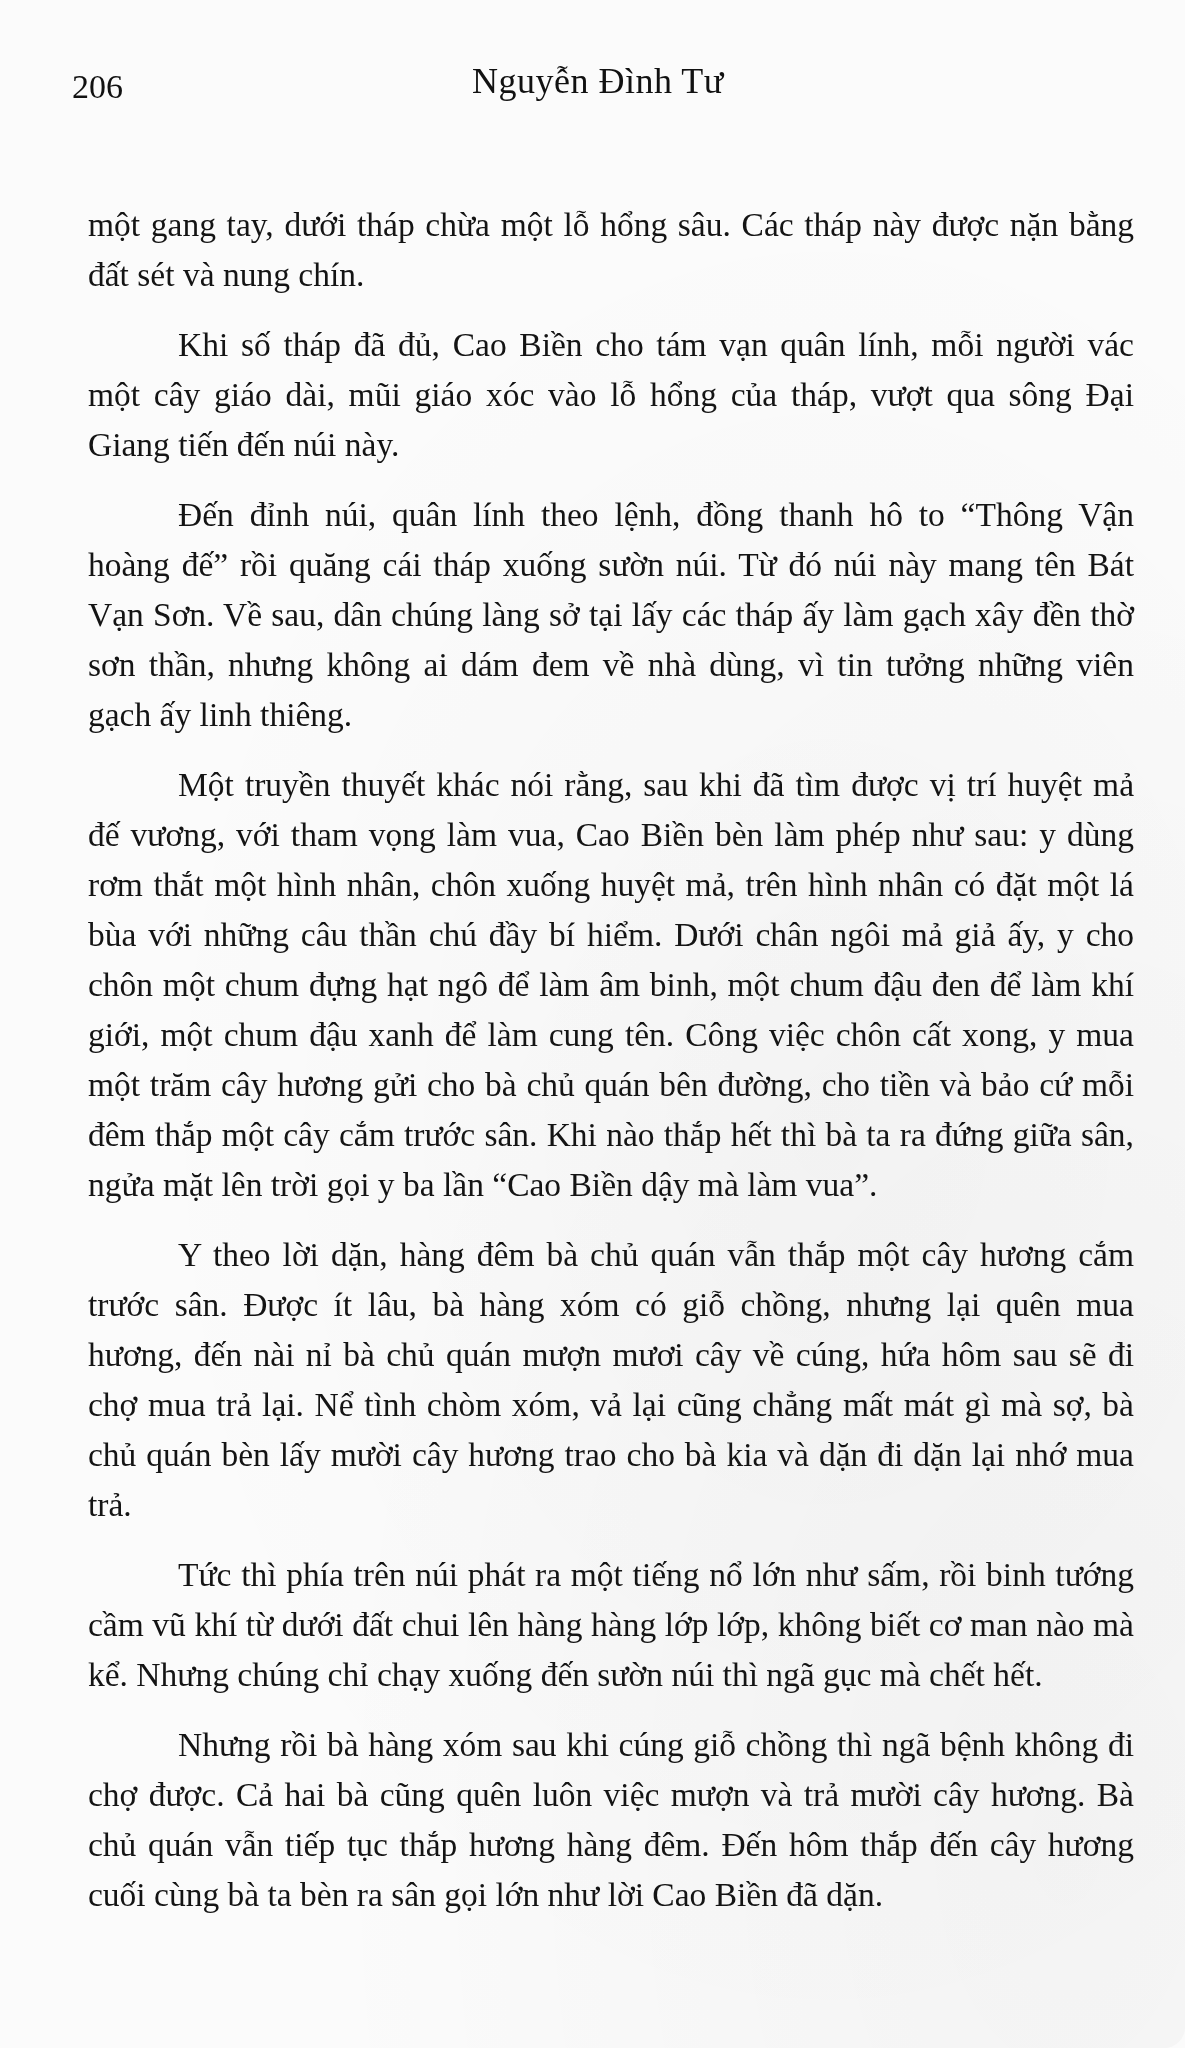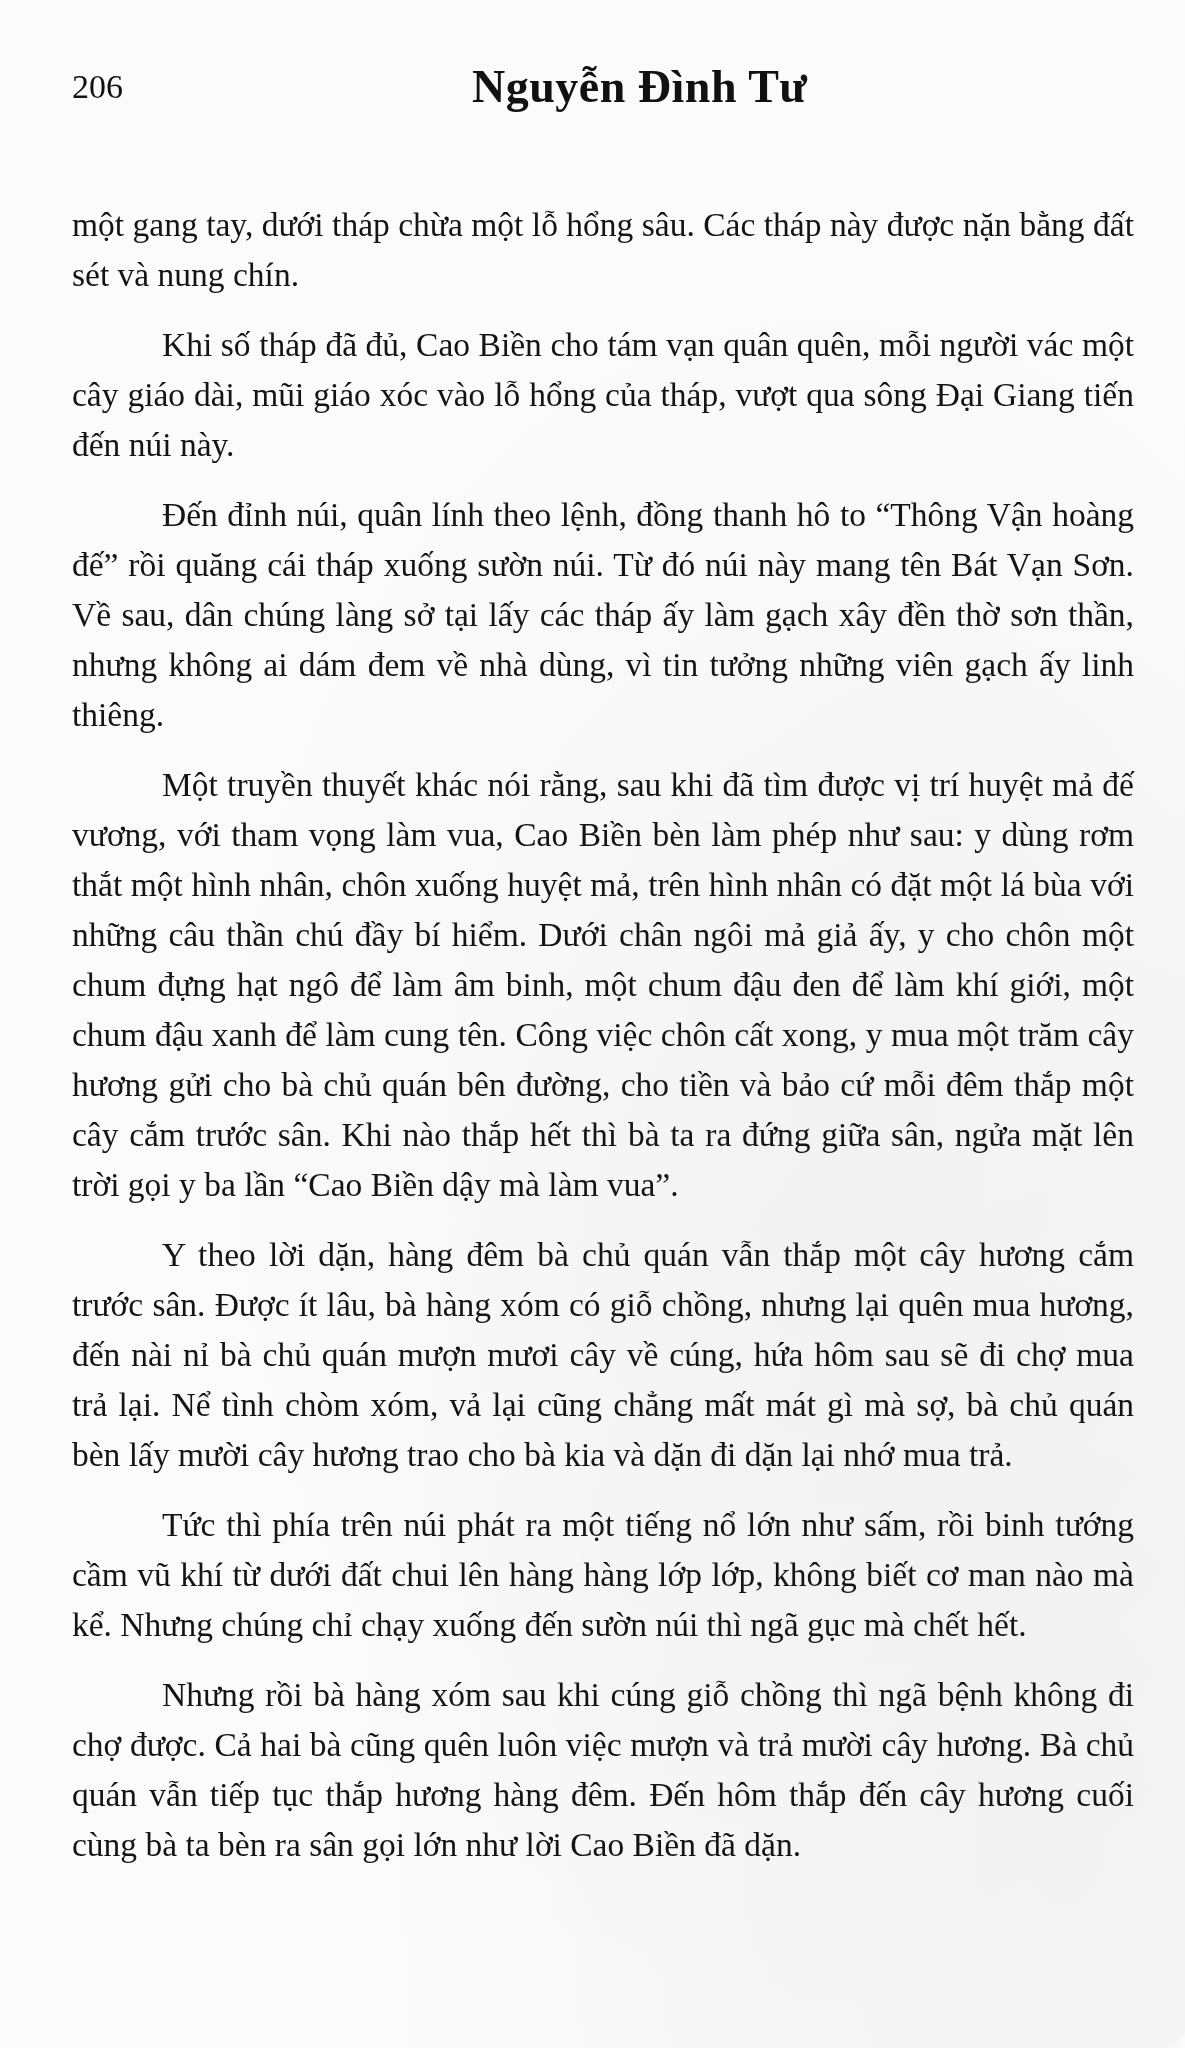--- a/index.html
+++ b/index.html
@@ -39,33 +39,33 @@
       left: 0;
       top: 8px;
       font-size: 34px;
       letter-spacing: 0px;
       color: #111;
     }
     .running-title {
       position: absolute;
       left: 400px;
       top: 0px;
-      font-size: 46px;
-      font-weight: bold;
+      font-size: 36px;
+      font-weight: normal;
       color: #111;
       letter-spacing: 0.5px;
     }
     .body-text {
       position: absolute;
       top: 200px;
       left: 72px;
       width: 1062px;
     }
     .para {
-      margin: 0 0 20px 0;
+      margin: 0 0 20px 16px;
       font-size: 33.5px;
       line-height: 50px;
       text-align: justify;
       text-indent: 0;
       color: #141414;
     }
     .para.indent {
       text-indent: 90px;
     }
     .para + .para {
@@ -77,21 +77,21 @@
 
 <div class="page">
 
   <div class="header">
     <span class="page-number">206</span>
     <span class="running-title">Nguyễn Đình Tư</span>
   </div>
 
   <div class="body-text">
     <p class="para">một gang tay, dưới tháp chừa một lỗ hổng sâu. Các tháp này được nặn bằng đất sét và nung chín.</p>
-    <p class="para indent">Khi số tháp đã đủ, Cao Biền cho tám vạn quân quên, mỗi người vác một cây giáo dài, mũi giáo xóc vào lỗ hổng của tháp, vượt qua sông Đại Giang tiến đến núi này.</p>
+    <p class="para indent">Khi số tháp đã đủ, Cao Biền cho tám vạn quân lính, mỗi người vác một cây giáo dài, mũi giáo xóc vào lỗ hổng của tháp, vượt qua sông Đại Giang tiến đến núi này.</p>
     <p class="para indent">Đến đỉnh núi, quân lính theo lệnh, đồng thanh hô to “Thông Vận hoàng đế” rồi quăng cái tháp xuống sườn núi. Từ đó núi này mang tên Bát Vạn Sơn. Về sau, dân chúng làng sở tại lấy các tháp ấy làm gạch xây đền thờ sơn thần, nhưng không ai dám đem về nhà dùng, vì tin tưởng những viên gạch ấy linh thiêng.</p>
     <p class="para indent">Một truyền thuyết khác nói rằng, sau khi đã tìm được vị trí huyệt mả đế vương, với tham vọng làm vua, Cao Biền bèn làm phép như sau: y dùng rơm thắt một hình nhân, chôn xuống huyệt mả, trên hình nhân có đặt một lá bùa với những câu thần chú đầy bí hiểm. Dưới chân ngôi mả giả ấy, y cho chôn một chum đựng hạt ngô để làm âm binh, một chum đậu đen để làm khí giới, một chum đậu xanh để làm cung tên. Công việc chôn cất xong, y mua một trăm cây hương gửi cho bà chủ quán bên đường, cho tiền và bảo cứ mỗi đêm thắp một cây cắm trước sân. Khi nào thắp hết thì bà ta ra đứng giữa sân, ngửa mặt lên trời gọi y ba lần “Cao Biền dậy mà làm vua”.</p>
     <p class="para indent">Y theo lời dặn, hàng đêm bà chủ quán vẫn thắp một cây hương cắm trước sân. Được ít lâu, bà hàng xóm có giỗ chồng, nhưng lại quên mua hương, đến nài nỉ bà chủ quán mượn mươi cây về cúng, hứa hôm sau sẽ đi chợ mua trả lại. Nể tình chòm xóm, vả lại cũng chẳng mất mát gì mà sợ, bà chủ quán bèn lấy mười cây hương trao cho bà kia và dặn đi dặn lại nhớ mua trả.</p>
     <p class="para indent">Tức thì phía trên núi phát ra một tiếng nổ lớn như sấm, rồi binh tướng cầm vũ khí từ dưới đất chui lên hàng hàng lớp lớp, không biết cơ man nào mà kể. Nhưng chúng chỉ chạy xuống đến sườn núi thì ngã gục mà chết hết.</p>
     <p class="para indent">Nhưng rồi bà hàng xóm sau khi cúng giỗ chồng thì ngã bệnh không đi chợ được. Cả hai bà cũng quên luôn việc mượn và trả mười cây hương. Bà chủ quán vẫn tiếp tục thắp hương hàng đêm. Đến hôm thắp đến cây hương cuối cùng bà ta bèn ra sân gọi lớn như lời Cao Biền đã dặn.</p>
   </div>
 
 </div>
 
 </body></html>

